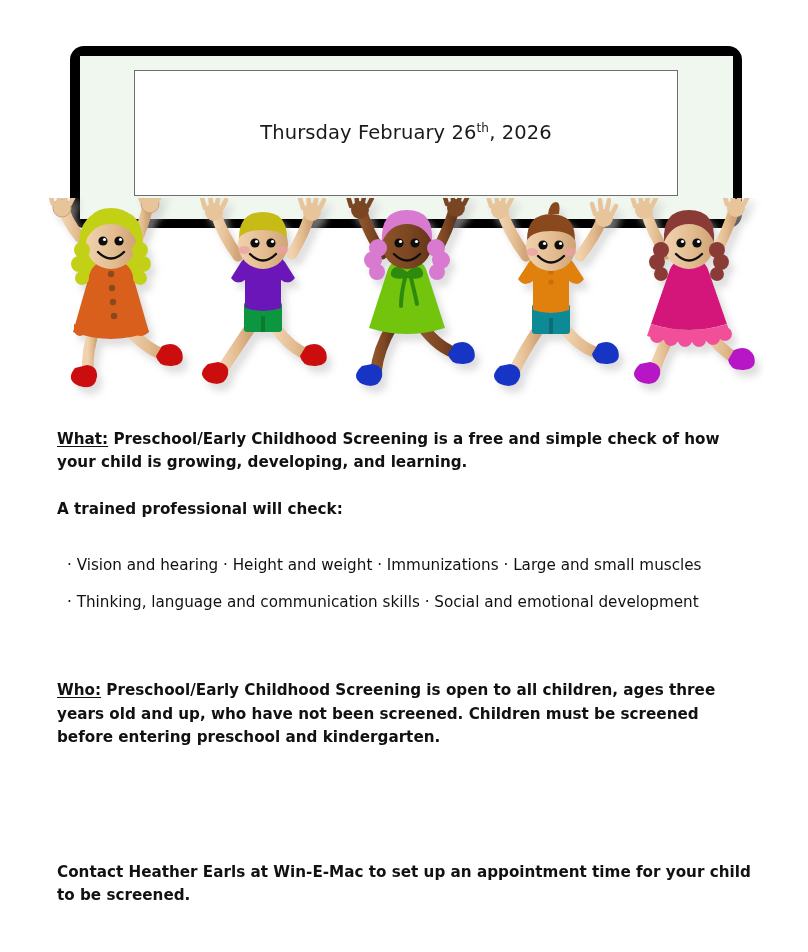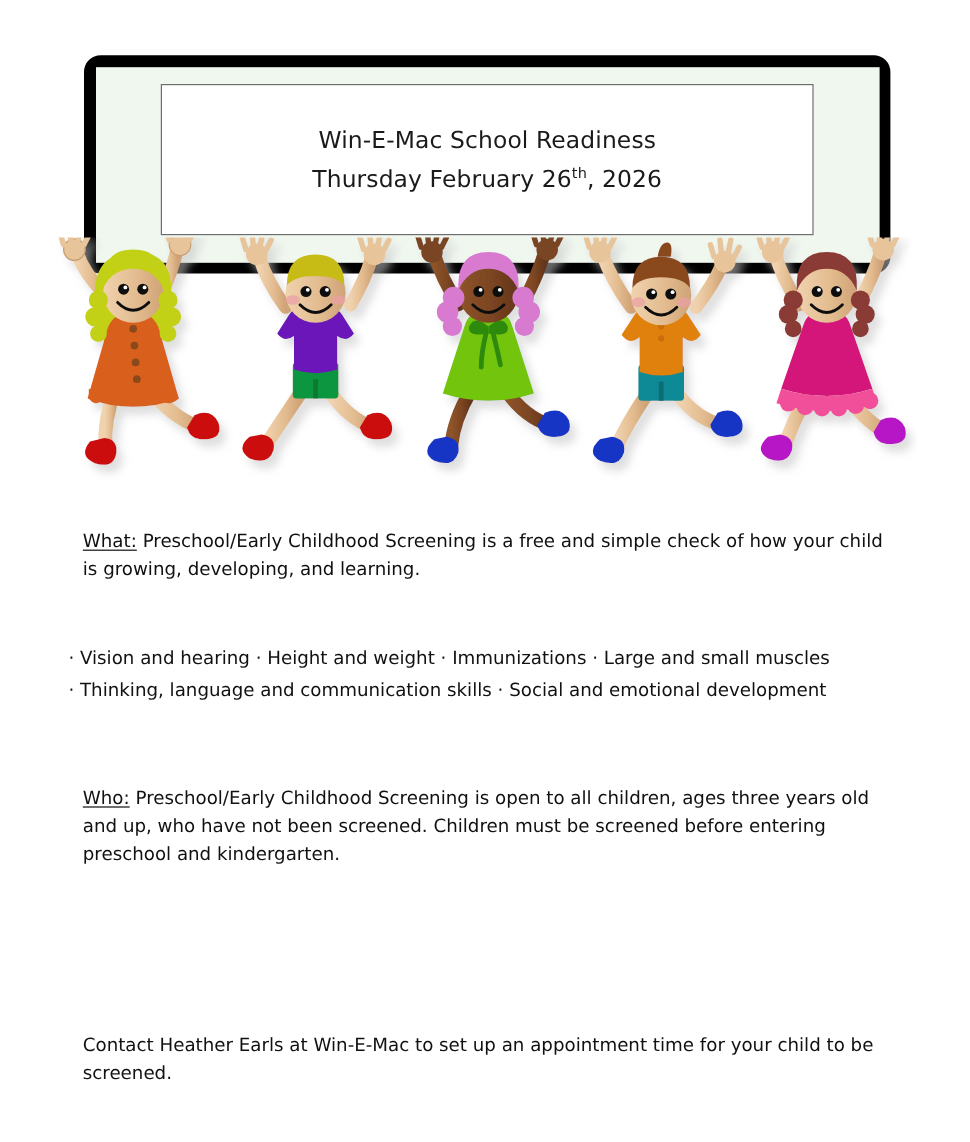--- a/index.html
+++ b/index.html
@@ -87,40 +87,40 @@
     position: absolute;
     left: 53px;
     top: 424px;
     width: 706px;
     font-family: "DejaVu Sans", sans-serif;
     font-size: 15.2px;
     line-height: 1.53;
     color: #111111;
   }
   .para {
-    margin: 16px;
+    margin: 4px;
+    font-weight: bold;
   }
   .gap-sm { height: 15px; }
   .gap-lg { height: 47px; }
   .gap-xl { height: 52px; }
   .lbl {
     text-decoration: underline;
     text-underline-offset: 2px;
   }
-  .bullet-line { margin: 4px; }
+  .bullet-line { margin: 14px; }
 </style>
 </head>
 <body>
 
 <div class="page">
 
   <div class="banner">
     <div class="banner-inner">
       <div class="title-box">
-        <p class="title-line">Win-E-Mac School Readiness</p>
         <p class="title-line"><span>Thursday February 26</span><sup>th</sup><span>, 2026</span></p>
       </div>
     </div>
   </div>
 
   <div class="kids">
     <svg width="716" height="205" viewBox="0 0 716 205" xmlns="http://www.w3.org/2000/svg">
       <defs>
         <filter id="softShadow" x="-40%" y="-40%" width="190%" height="200%">
           <feOffset dx="5" dy="7" in="SourceAlpha" result="o"></feOffset>
@@ -351,20 +351,21 @@
       </g>
     </svg>
   </div>
 
   <div class="body-copy">
 
     <p class="para"><span class="lbl">What:</span><span> Preschool/Early Childhood Screening is a free and simple check of how your child is growing, developing, and learning.</span></p>
 
     <div class="gap-sm"></div>
 
+    <p class="para">A trained professional will check:</p>
 
     <div class="gap-sm"></div>
 
     <p class="bullet-line">· Vision and hearing · Height and weight · Immunizations · Large and small muscles</p>
     <p class="bullet-line">· Thinking, language and communication skills · Social and emotional development</p>
 
     <div class="gap-lg"></div>
 
     <p class="para"><span class="lbl">Who:</span><span> Preschool/Early Childhood Screening is open to all children, ages three years old and up, who have not been screened.  Children must be screened before entering preschool and kindergarten.</span></p>
 

